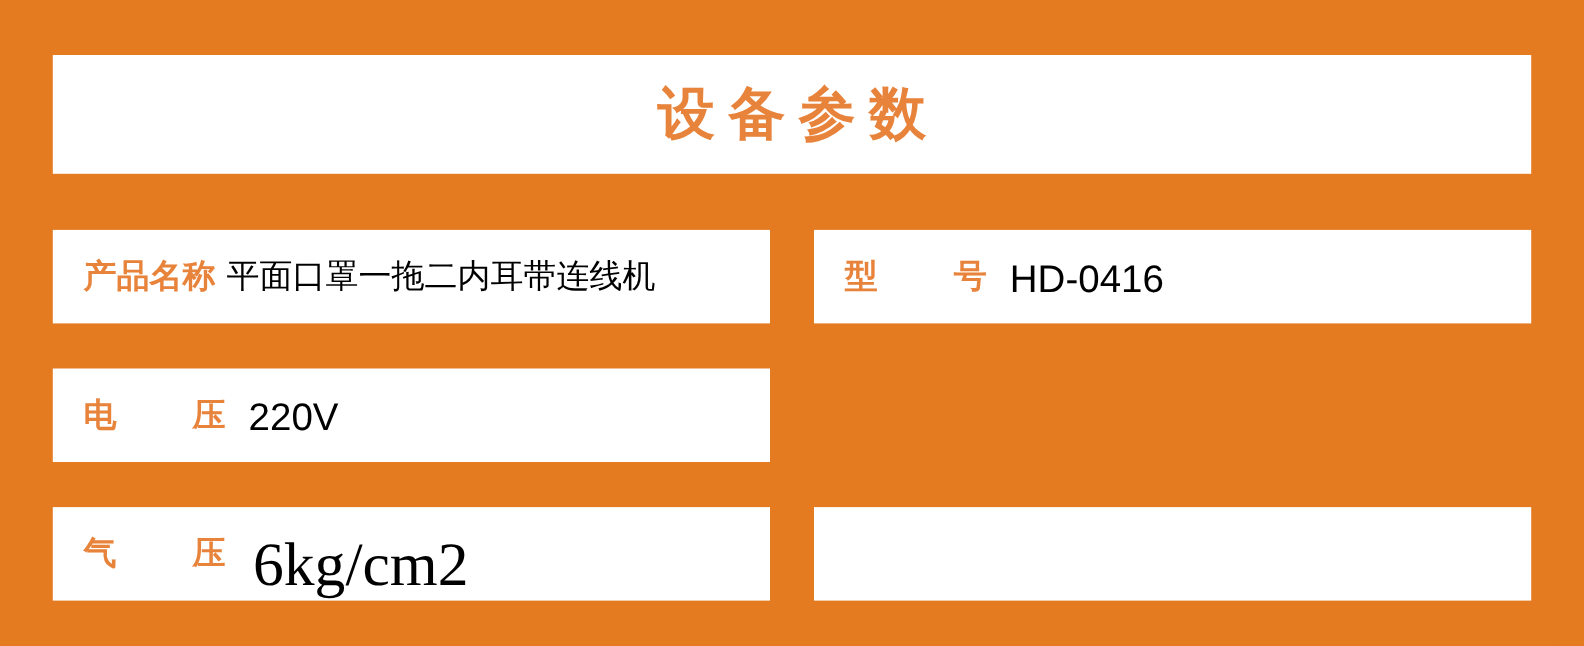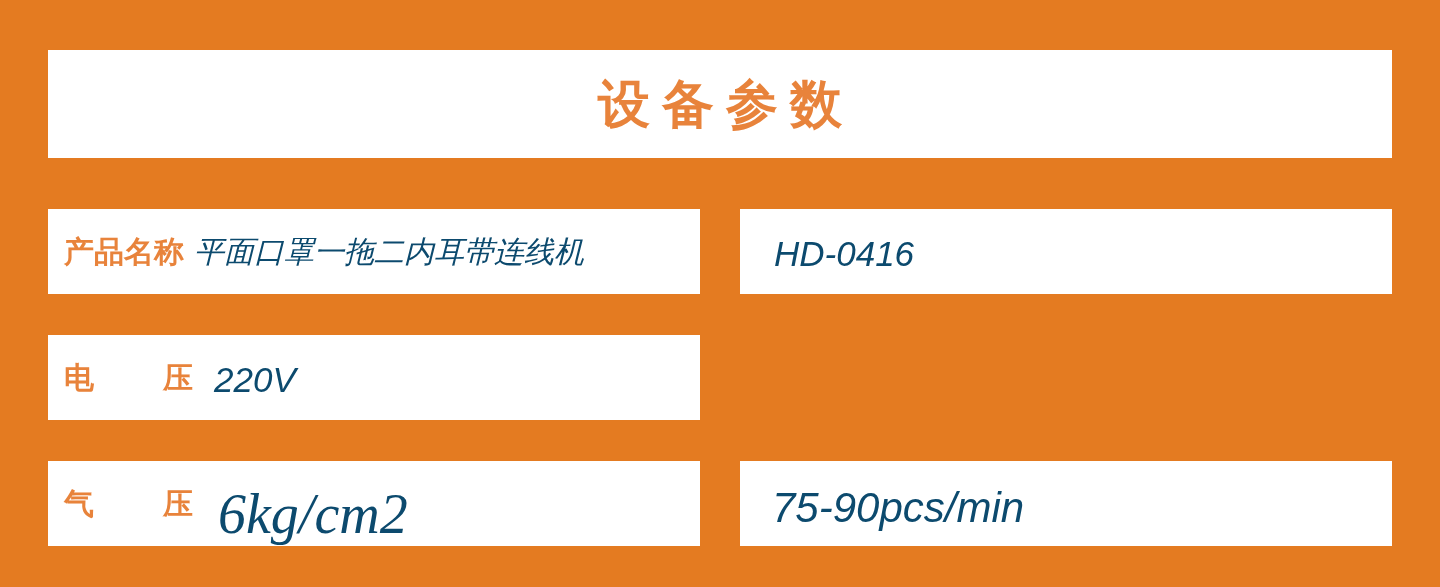--- a/index.html
+++ b/index.html
@@ -58,45 +58,44 @@
   }
   .param-row:last-child { margin-bottom: 16px; }
 
   .param-card {
     width: 652px;
     height: 85px;
     background: #FFFFFF;
     display: flex;
     align-items: center;
     box-sizing: border-box;
-    padding: 0 0 0 16px;
+    padding: 0 0 0 28px;
     overflow: hidden;
   }
 
   .param-label {
     color: #E8833B;
     font-size: 30px;
     font-weight: 700;
     white-space: pre;
     line-height: 1;
     flex: none;
     font-family: "Liberation Sans", "DejaVu Sans", sans-serif;
   }
   .param-label.label-wide {
     letter-spacing: 3px;
   }
 
   .param-value {
-    color: #0c4a6e;
+    color: #000000;
     font-size: 32px;
     line-height: 1;
     margin-left: 14px;
     white-space: nowrap;
     font-family: "Liberation Sans", "DejaVu Sans", sans-serif;
-    font-style: italic;
   }
 
   
   .param-value.value-cjk {
     font-size: 30px;
     margin-left: 10px;
   }
   
   .param-value.value-lg {
     font-size: 35px;
@@ -129,35 +128,35 @@
   </div>
 
   <div class="param-grid">
 
     <div class="param-row">
       <div class="param-card">
         <span class="param-label">产品名称</span>
         <span class="param-value value-cjk">平面口罩一拖二内耳带连线机</span>
       </div>
       <div class="param-card">
+        <span class="param-label label-wide">型　　号</span>
         <span class="param-value value-lg">HD-0416</span>
       </div>
     </div>
 
     <div class="param-row">
       <div class="param-card">
         <span class="param-label label-wide">电　　压</span>
         <span class="param-value value-lg">220V</span>
       </div>
     </div>
 
     <div class="param-row">
       <div class="param-card">
         <span class="param-label label-wide">气　　压</span>
         <span class="param-value value-serif">6kg/cm2</span>
       </div>
       <div class="param-card">
-        <span class="param-value value-eff">75-90pcs/min</span>
       </div>
     </div>
 
   </div>
 </div>
 
 </body></html>

